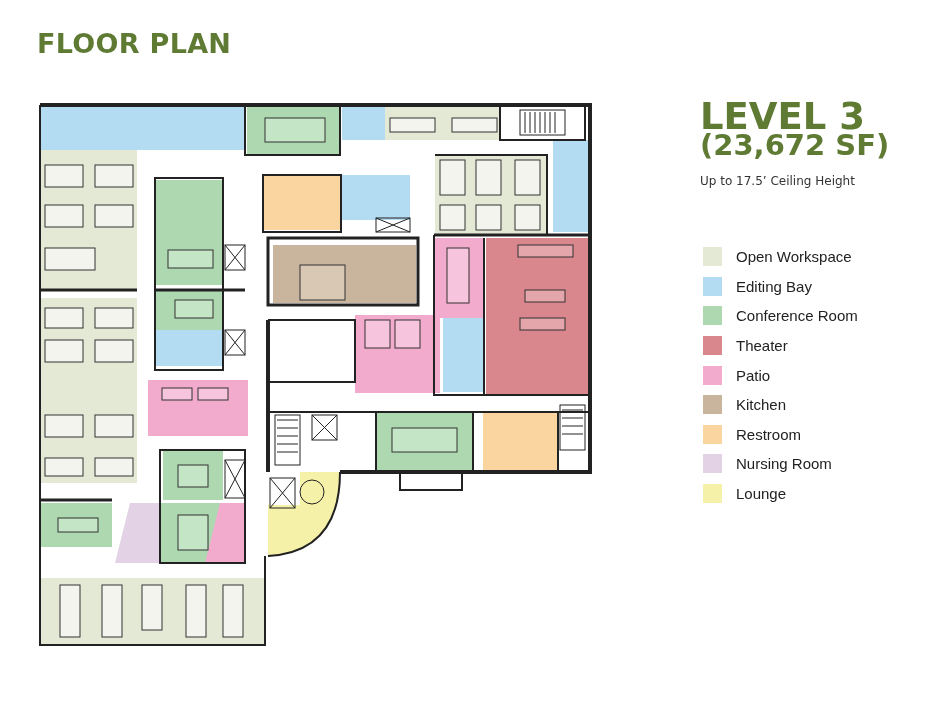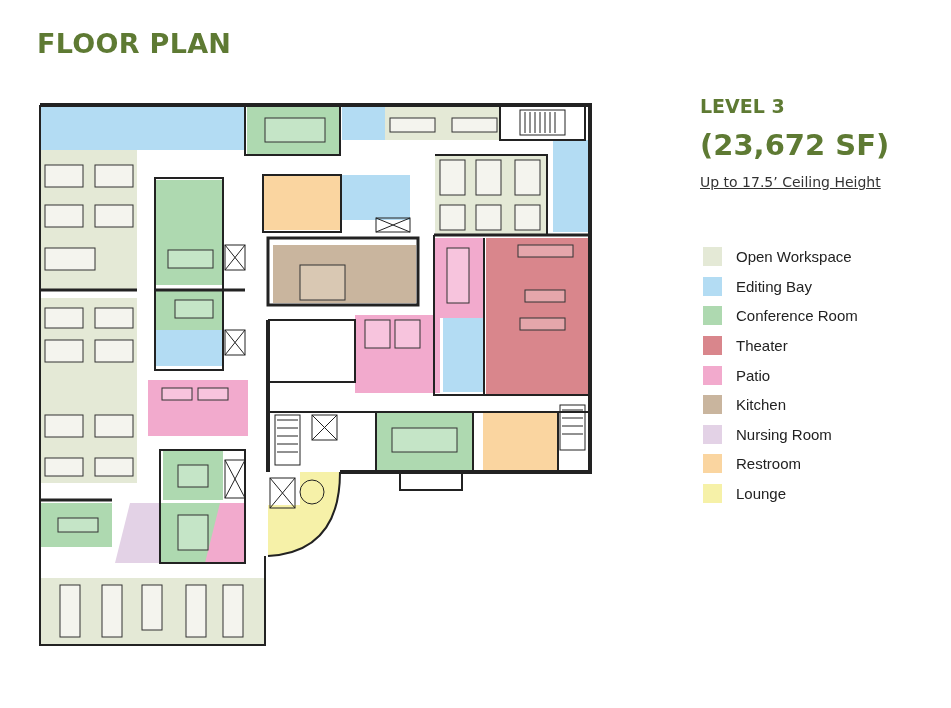--- a/index.html
+++ b/index.html
@@ -1,20 +1,20 @@
 <!DOCTYPE html>
 <html><head>
 <meta charset="utf-8">
 <style>
   html, body { margin:0; padding:0; background:#ffffff; }
   body { width:951px; height:708px; position:relative; overflow:hidden; font-family:"Liberation Sans", sans-serif; }
   .title { position:absolute; left:37px; top:28px; font-family:"DejaVu Sans", sans-serif; font-weight:bold; font-size:27px; color:#5e7a33; letter-spacing:0.3px;text-align:right; }
-  .level { position:absolute; left:700px; top:95px; font-family:"DejaVu Sans", sans-serif; font-weight:bold; font-size:19px; color:#5e7a33; }
+  .level { position:absolute; left:700px; top:95px; font-family:"DejaVu Sans", sans-serif; font-weight:bold; font-size:37px; color:#5e7a33; }
   .area { position:absolute; left:700px; top:128px; font-family:"DejaVu Sans", sans-serif; font-size:29px; color:#5e7a33;font-weight:bold; }
-  .ceiling { position:absolute; left:700px; top:174px; font-family:"DejaVu Sans", sans-serif; font-size:14px; color:#333;text-decoration:underline; }
+  .ceiling { position:absolute; left:700px; top:174px; font-family:"DejaVu Sans", sans-serif; font-size:12px; color:#333; }
   .legend { position:absolute; left:703px; top:242px; }
   .legend-item { display:flex; align-items:center; height:29.6px; }
   .swatch { width:19px; height:19px; margin-right:14px; }
   .legend-label { font-size:15px; color:#222; }
   svg.plan { position:absolute; left:0; top:0; }
 </style>
 </head>
 <body>
 
 <div class="title">FLOOR PLAN</div>
@@ -173,24 +173,24 @@
   </div>
   <div class="legend-item">
     <div class="swatch" style="background:#f2aacd"></div>
     <span class="legend-label">Patio</span>
   </div>
   <div class="legend-item">
     <div class="swatch" style="background:#c9b59e"></div>
     <span class="legend-label">Kitchen</span>
   </div>
   <div class="legend-item">
+    <div class="swatch" style="background:#fad5a0"></div>
+    <span class="legend-label">Restroom</span>
+  </div>
+  <div class="legend-item">
     <div class="swatch" style="background:#e3d2e6"></div>
     <span class="legend-label">Nursing Room</span>
-  </div>
-  <div class="legend-item">
-    <div class="swatch" style="background:#fad5a0"></div>
-    <span class="legend-label">Restroom</span>
   </div>
   <div class="legend-item">
     <div class="swatch" style="background:#f6f1a8"></div>
     <span class="legend-label">Lounge</span>
   </div>
 </div>
 
 </body></html>

